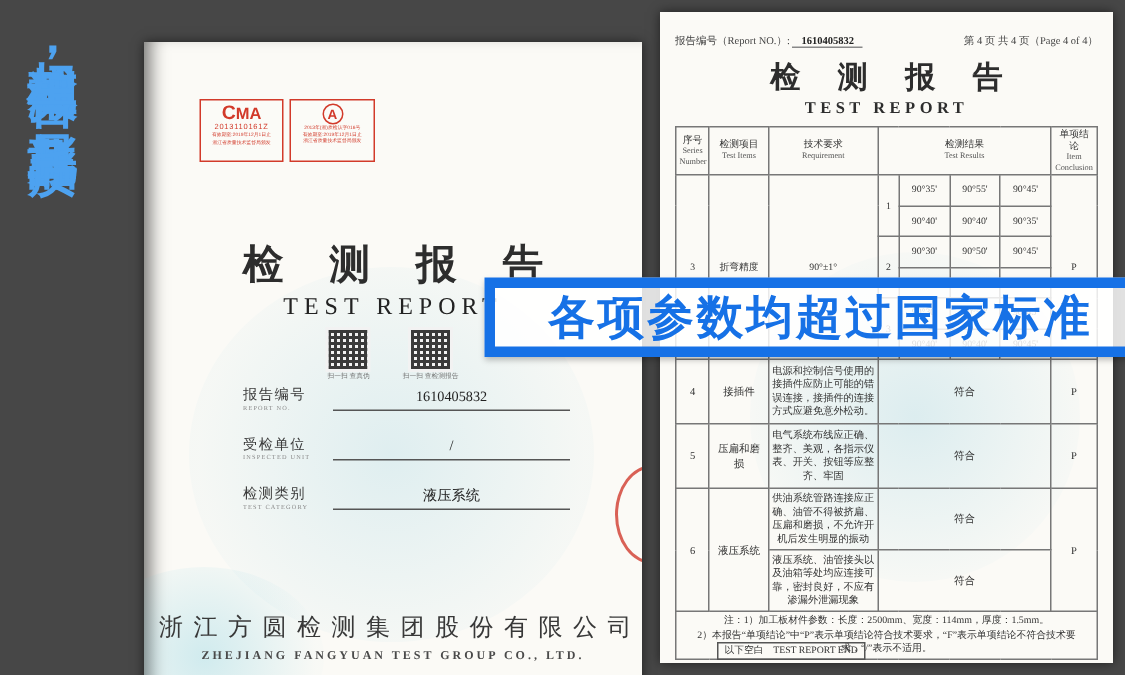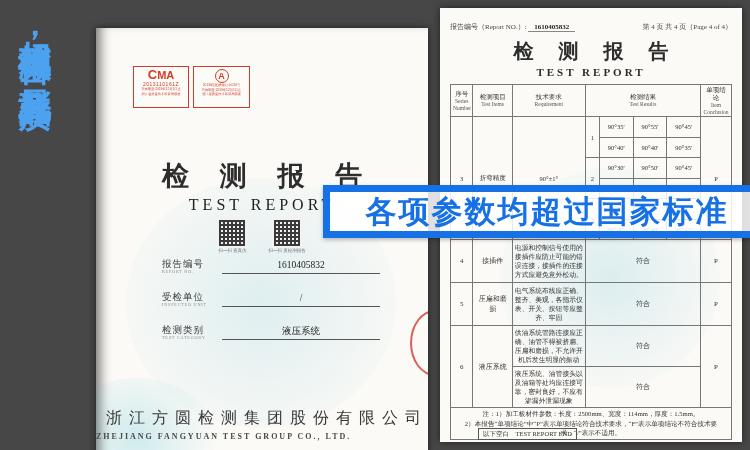--- a/index.html
+++ b/index.html
@@ -55,21 +55,21 @@
   .qr-cap{font-size:4.5px;color:#777;margin-top:2px;}
   .fields{position:absolute;left:66px;top:230px;width:218px;}
   .field{display:flex;align-items:flex-end;height:16px;margin-bottom:17px;}
   .f-label{width:60px;flex:none;}
   .f-cn{font-size:9.5px;color:#3a3a3a;line-height:10px;letter-spacing:1px;}
   .f-en{font-size:4.2px;color:#8a8a8a;line-height:5px;letter-spacing:.8px;}
   .f-value{flex:1;border-bottom:.9px solid #555;text-align:center;
     font-size:9.5px;color:#222;padding-bottom:2px;line-height:11px;}
   .l-footer-cn{position:absolute;left:0;top:380px;width:100%;text-align:right;
     font-size:16px;color:#383838;letter-spacing:7px;text-indent:7px;font-weight:500;}
-  .l-footer-en{position:absolute;left:0;top:404px;width:100%;text-align:left;
+  .l-footer-en{position:absolute;left:0;top:404px;width:100%;text-align:center;
     font-size:8px;font-weight:bold;color:#4a4a4a;letter-spacing:2px;}
   .seal-arc{position:absolute;left:314px;top:282px;width:46px;height:62px;
     border:2px solid rgba(205,45,32,.75);border-radius:50%;background:transparent;}
   
   .r-head{position:absolute;left:10px;top:14px;width:282px;display:flex;justify-content:space-between;
     font-size:7px;color:#444;border-bottom:none;}
   .r-head .val{font-weight:bold;color:#222;border-bottom:.7px solid #888;padding:0 6px;}
   .r-title{position:absolute;left:0;top:30px;width:100%;text-align:center;
     font-size:20px;font-weight:bold;color:#2d2d2d;letter-spacing:10px;text-indent:10px;}
   .r-title-en{position:absolute;left:0;top:58px;width:100%;text-align:center;

